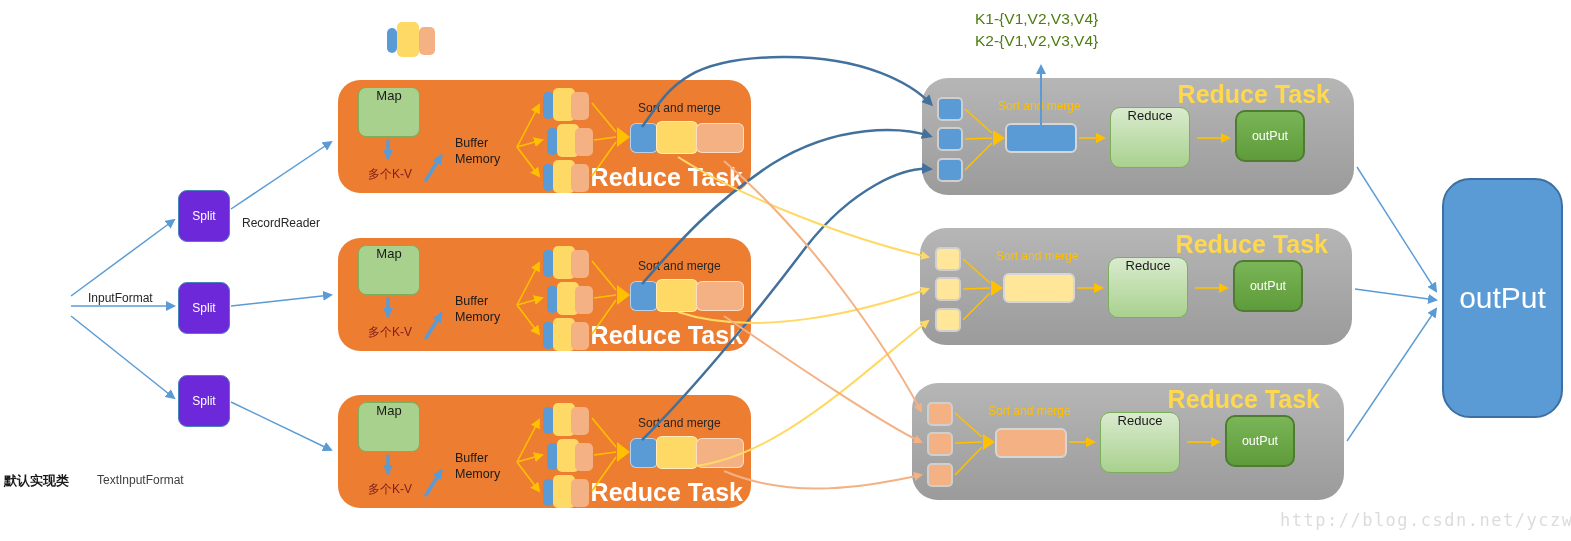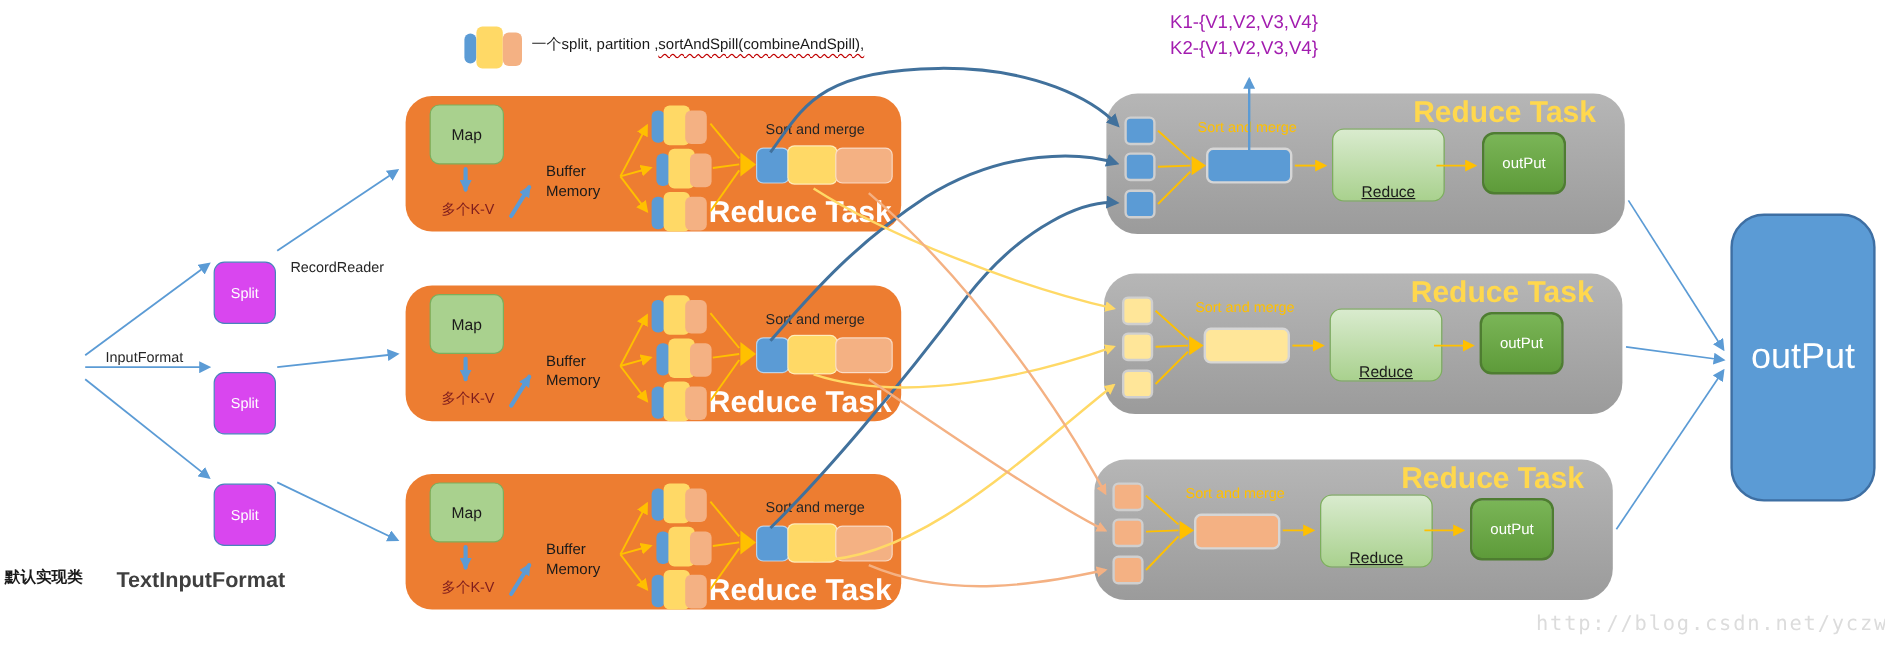--- a/index.html
+++ b/index.html
@@ -12,33 +12,33 @@
   .svg-layer { position:absolute; left:0; top:0; width:1571px; height:541px; z-index:30; pointer-events:none; }
 
   
   .big-files {
     left:14px; top:213px; width:56px; height:189px; background:#5B9BD5;
     border:1.5px solid #4983BC; border-radius:13px; color:#fff; font-size:13px;
     display:flex; align-items:center; justify-content:center; text-align:center; z-index:10;
   }
   .big-files div { width:34px; line-height:1.25; }
   .split-box {
-    left:178px; width:52px; height:52px; background:#d946ef; border:1.5px solid #4983BC;
-    border-radius:9px; color:#fff; font-size:12px; display:flex; align-items:center; justify-content:center; z-index:10;margin-top:28px;
+    left:178px; width:52px; height:52px; background:#6d28d9; border:1.5px solid #4983BC;
+    border-radius:9px; color:#fff; font-size:12px; display:flex; align-items:center; justify-content:center; z-index:10;
   }
   .lbl { color:#262626; font-size:12px; z-index:12; white-space:nowrap; }
 
   
   .card-map {
     left:338px; width:413px; height:113px; background:#ED7D31; border-radius:22px; z-index:10;
   }
   .map-box {
     position:absolute; left:20px; top:7px; width:62px; height:50px; background:#A9D18E;
     border:1.5px solid #7CAF5C; border-radius:8px; color:#1a1a1a; font-size:13px;
-    display:flex; align-items:center; justify-content:center;
+    display:flex; align-items:flex-start; justify-content:center;
   }
   .kv-label { position:absolute; left:30px; top:86px; font-size:12px; color:#7f1d1d; }
   .buffer-label { position:absolute; left:117px; top:55px; font-size:12.5px; color:#1a1a1a; line-height:1.3; }
   .spill-group { position:absolute; width:46px; height:34px; }
   .sp { position:absolute; border-radius:5px; }
   .sp-b { left:0; top:4px; width:11px; height:27px; background:#5B9BD5; }
   .sp-y { left:10px; top:0; width:22px; height:33px; background:#FFD966; }
   .sp-o { left:28px; top:4px; width:18px; height:28px; background:#F4B183; }
   .g1 { left:205px; top:8px; } .g2 { left:209px; top:44px; } .g3 { left:205px; top:80px; }
   .mseg { position:absolute; border-radius:6px; border:1.5px solid rgba(255,255,255,.55); }
@@ -52,61 +52,58 @@
   .card-reduce {
     width:432px; height:117px; background:linear-gradient(180deg,#b6b6b6 0%,#9b9b9b 100%);
     border-radius:26px; z-index:10;
   }
   .sq { position:absolute; left:15px; width:26px; height:24px; border:2px solid #CFCFCF; border-radius:5px; }
   .sq1 { top:19px; } .sq2 { top:49px; } .sq3 { top:80px; }
   .merged { position:absolute; left:83px; top:45px; width:72px; height:30px; border:2px solid #D6D6D6; border-radius:6px; }
   .acc-blue { background:#5B9BD5; } .acc-yellow { background:#FFE699; } .acc-orange { background:#F4B183; }
   .sort-merge-yellow { position:absolute; left:76px; top:21px; font-size:12px; color:#FFC000; white-space:nowrap; }
   .reduce-box {
-    position:absolute; left:188px; top:29px; width:94px; height:61px;
+    position:absolute; left:188px; top:29px; width:80px; height:61px;
     background:linear-gradient(180deg,#D9EBCE,#A9D18E); border:1.5px solid #7CAF5C; border-radius:10px;
-    color:#1a1a1a; font-size:13px; display:flex; align-items:flex-end; justify-content:center;text-decoration:underline;
+    color:#1a1a1a; font-size:13px; display:flex; align-items:flex-start; justify-content:center;
   }
   .output-box {
     position:absolute; left:313px; top:32px; width:70px; height:52px;
     background:linear-gradient(180deg,#7AB557,#5E9B3A); border:2px solid #4E7D31; border-radius:10px;
     color:#fff; font-size:12.5px; display:flex; align-items:center; justify-content:center;
   }
   .task-label-reduce { position:absolute; right:24px; top:2px; font-size:25px; font-weight:bold; color:#FFD84D; white-space:nowrap; }
 
   
   .final-output {
     left:1442px; top:178px; width:121px; height:240px; background:#5B9BD5;
     border:2.5px solid #3E6FA3; border-radius:28px; color:#fff; font-size:30px;
     display:flex; align-items:center; justify-content:center; z-index:10;
   }
 
   
   .legend-sp { border-radius:5px; z-index:12; }
   .legend-text { left:443px; top:29px; font-size:12.5px; color:#1a1a1a; z-index:12; white-space:nowrap; }
   .wavy { text-decoration:underline; text-decoration-style:wavy; text-decoration-color:#C00000; text-decoration-thickness:1px; text-underline-offset:3px; }
-  .kv-ann { left:975px; top:8px; font-size:15.5px; color:#a21caf; line-height:1.4; z-index:12; white-space:nowrap; }
+  .kv-ann { left:975px; top:8px; font-size:15.5px; color:#4d7c0f; line-height:1.4; z-index:12; white-space:nowrap; }
   .footer-impl { left:4px; top:472px; font-size:13px; font-weight:bold; color:#1a1a1a; z-index:12; }
-  .footer-tif { left:97px; top:473px; font-size:18px; font-weight:700; color:#3F3F3F; z-index:12; }
+  .footer-tif { left:97px; top:473px; font-size:12px; font-weight:400; color:#3F3F3F; z-index:12; }
   .watermark {
     left:1280px; top:510px; font-family:"DejaVu Sans Mono", monospace; font-size:17px;
     letter-spacing:1.5px; color:#DCDCDC; z-index:40; white-space:nowrap;
   }
 </style>
 </head>
 <body>
 
 <div class="canvas">
 
   <span class="abs legend-sp" style="left:387px;top:28px;width:10px;height:25px;background:#5B9BD5;"></span>
   <span class="abs legend-sp" style="left:397px;top:22px;width:22px;height:35px;background:#FFD966;"></span>
   <span class="abs legend-sp" style="left:419px;top:27px;width:16px;height:28px;background:#F4B183;"></span>
-  <div class="abs legend-text">
-    <span>一个split, partition ,</span><span class="wavy">sortAndSpill(combineAndSpill),</span>
-  </div>
 
   <div class="abs kv-ann">
     <div>K1-{V1,V2,V3,V4}</div>
     <div>K2-{V1,V2,V3,V4}</div>
   </div>
 
   <div class="abs split-box" style="top:190px;">
     <span>Split</span>
   </div>
   <div class="abs split-box" style="top:282px;">

